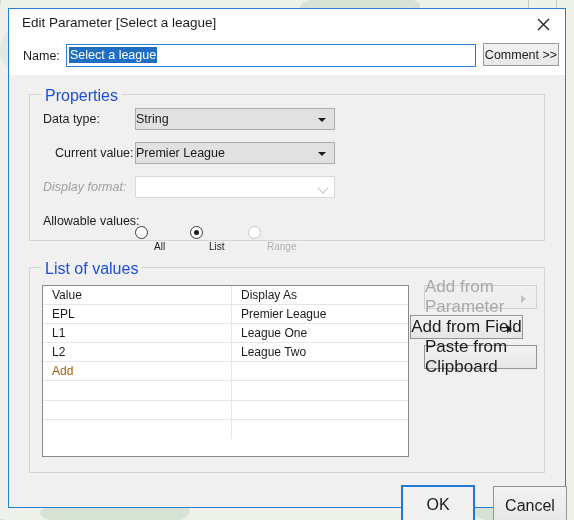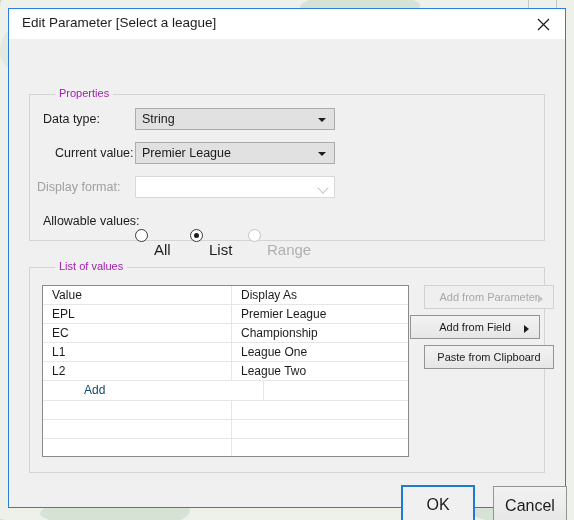--- a/index.html
+++ b/index.html
@@ -125,46 +125,46 @@
     background: #f0f0f0;
   }
 
   
   .groupbox {
     position: absolute;
     border: 1px solid #d4d4d4;
   }
   .groupbox > .legend {
     position: absolute;
-    top: -8px; left: 25px;
+    top: -8px; left: 11px;
     background: #f0f0f0;
     padding: 0 4px;
-    font-size: 11px;
-    color: #a21caf;
+    font-size: 16px;
+    color: #1d4ed8;
   }
   #props-group { left: 20px; top: 19px; width: 516px; height: 147px; }
   #list-group  { left: 20px; top: 192px; width: 516px; height: 206px; }
 
   
   .field-label {
     position: absolute;
     font-size: 12.5px;
     color: #1c1c1c;
   }
   .field-label.disabled { color: #a0a0a0; }
 
   .combo {
     position: absolute;
     width: 200px; height: 22px;
     background: #e1e1e1;
     border: 1px solid #acacac;
     font-size: 12.5px;
     color: #1c1c1c;
     line-height: 20px;
-    padding-left: 6px;
+    padding-left: 0;
     cursor: pointer;
   }
   .combo .arrow {
     position: absolute;
     right: 8px; top: 9px;
     width: 0; height: 0;
     border-left: 4px solid transparent;
     border-right: 4px solid transparent;
     border-top: 4px solid #1c1c1c;
   }
@@ -201,21 +201,21 @@
   .radio.checked::after {
     content: "";
     position: absolute;
     left: 3px; top: 3px;
     width: 5px; height: 5px;
     border-radius: 50%;
     background: #1c1c1c;
   }
   .radio.dis { border-color: #c4c4c4; }
   .radio-label {
-    font-size: 15px;
+    font-size: 10px;
     color: #1c1c1c;
     margin-left: 6px;
     margin-top: 28px;
   }
   .radio-label.dis { color: #b0b0b0; }
 
   
   .values-table {
     position: absolute;
     left: 12px; top: 17px;
@@ -234,29 +234,29 @@
   .vt-cell {
     font-size: 12px;
     color: #1c1c1c;
     line-height: 19px;
     padding-left: 9px;
     overflow: hidden;
     white-space: nowrap;
   }
   .vt-cell.c1 { width: 189px; flex: none; border-right: 1px solid #e6e6e6; }
   .vt-cell.c2 { flex: 1; }
-  .vt-cell.placeholder { color: #0c4a6e; margin-left: 32px; }
+  .vt-cell.placeholder { color: #a16207; }
 
   
   .side-btn {
     position: absolute;
-    width: 130px; height: 24px;
+    width: 113px; height: 24px;
     background: linear-gradient(#f2f2f2, #e6e6e6);
     border: 1px solid #949494;
-    font-size: 11px;
+    font-size: 17px;
     color: #1c1c1c;
     display: flex; align-items: center; justify-content: center;
     cursor: pointer;
   }
   .side-btn.disabled {
     color: #a8a8a8;
     background: #efefef;
     border-color: #d2d2d2;
     cursor: default;
   }
@@ -303,39 +303,44 @@
     <div class="titlebar">
       <div class="titlebar-text">Edit Parameter [Select a league]</div>
       <div class="close-btn">
         <svg width="13" height="13" viewBox="0 0 13 13" aria-hidden="true">
           <line x1="1" y1="1" x2="12" y2="12" stroke="#1c1c1c" stroke-width="1.15"></line>
           <line x1="12" y1="1" x2="1" y2="12" stroke="#1c1c1c" stroke-width="1.15"></line>
         </svg>
       </div>
     </div>
 
+    <div class="name-row">
+      <div class="name-label">Name:</div>
+      <div class="name-input"><span class="sel">Select a league</span></div>
+      <div class="comment-btn">Comment &gt;&gt;</div>
+    </div>
 
     <div class="dialog-body">
 
       <div class="groupbox" id="props-group">
         <div class="legend">Properties</div>
 
         <div class="field-label" style="left:13px; top:17px;">Data type:</div>
         <div class="combo" style="left:105px; top:13px;">
           <span>String</span>
           <span class="arrow"></span>
         </div>
 
         <div class="field-label" style="left:25px; top:51px;">Current value:</div>
         <div class="combo" style="left:105px; top:47px;">
           <span>Premier League</span>
           <span class="arrow"></span>
         </div>
 
-        <div class="field-label disabled" style="left:7px; top:85px;">Display format:</div>
+        <div class="field-label disabled" style="left:13px; top:85px;font-style:italic;">Display format:</div>
         <div class="combo disabled" style="left:105px; top:81px;">
           <span></span>
           <span class="chev"></span>
         </div>
 
         <div class="field-label" style="left:13px; top:119px;">Allowable values:</div>
 
         <div class="radio-wrap" style="left:105px; top:118px;">
           <span class="radio"></span>
           <span class="radio-label">All</span>
@@ -356,24 +361,20 @@
         <div class="values-table" id="values-table">
             <div class="vt-row">
               <div class="vt-cell c1">Value</div>
               <div class="vt-cell c2">Display As</div>
             </div>
             <div class="vt-row">
               <div class="vt-cell c1">EPL</div>
               <div class="vt-cell c2">Premier League</div>
             </div>
             <div class="vt-row">
-              <div class="vt-cell c1">EC</div>
-              <div class="vt-cell c2">Championship</div>
-            </div>
-            <div class="vt-row">
               <div class="vt-cell c1">L1</div>
               <div class="vt-cell c2">League One</div>
             </div>
             <div class="vt-row">
               <div class="vt-cell c1">L2</div>
               <div class="vt-cell c2">League Two</div>
             </div>
             <div class="vt-row">
               <div class="vt-cell c1 placeholder">Add</div>
               <div class="vt-cell c2 placeholder"></div>

